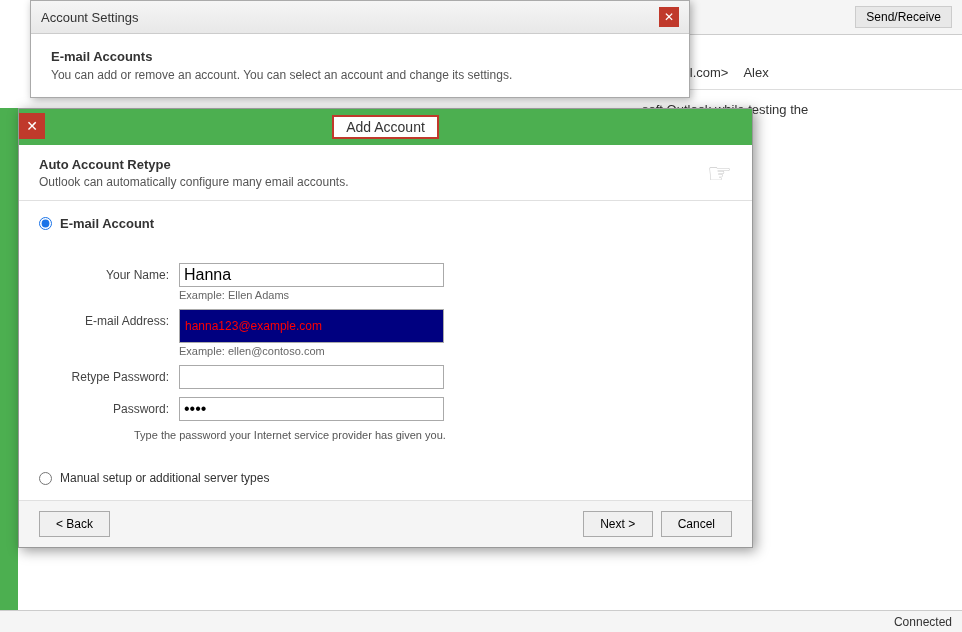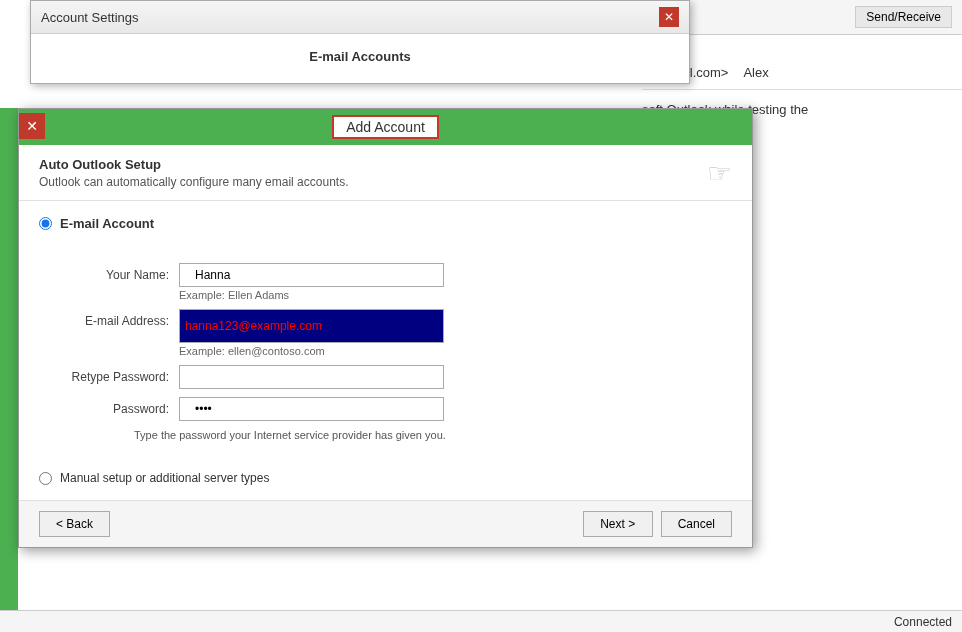--- a/index.html
+++ b/index.html
@@ -113,21 +113,20 @@
 
     .dialog-body {
       padding: 15px 20px;
     }
 
     .dialog-section-title {
       font-weight: bold;
       font-size: 13px;
       color: #333;
       margin-bottom: 4px;
-      text-align: center;
     }
 
     .dialog-section-desc {
       font-size: 12px;
       color: #555;
     }
 
     
     .status-bar {
       position: absolute;
@@ -278,22 +277,22 @@
     }
 
     .form-field-group {
       flex: 1;
     }
 
     .form-input {
       width: 265px;
       height: 24px;
       border: 1px solid #aaa;
-      padding: 2px 15px;
-      font-size: 12px;
+      padding: 2px 4px;
+      font-size: 16px;
       outline: none;
     }
 
     .form-hint {
       font-size: 11px;
       color: #666;
       margin-top: 2px;
       margin-left: 0;
     }
 
@@ -377,37 +376,38 @@
   <span>soft Outlook while testing the</span>
 </div>
 
 <div class="account-settings-dialog">
   <div class="dialog-titlebar">
     <span class="dialog-title">Account Settings</span>
     <button class="dialog-close-btn">✕</button>
   </div>
   <div class="dialog-body">
     <div class="dialog-section-title">E-mail Accounts</div>
+    <div class="dialog-section-desc">You can add or remove an account. You can select an account and change its settings.</div>
   </div>
 </div>
 
 <div class="left-green-bar"></div>
 
 <div class="add-account-dialog">
 
   <div class="add-account-titlebar">
     <div class="add-account-title-center">
       <span class="add-account-title-text">Add Account</span>
     </div>
     <button class="add-account-close-btn">✕</button>
   </div>
 
   <div class="add-account-header">
     <div class="add-account-header-text">
-      <div class="add-account-section-title">Auto Outlook Setup</div>
+      <div class="add-account-section-title">Auto Account Retype</div>
       <div class="add-account-section-desc">Outlook can automatically configure many email accounts.</div>
     </div>
     <div class="add-account-icon">☞</div>
   </div>
 
   <div class="add-account-body">
 
     <div class="radio-option">
       <input type="radio" name="account-type" id="email-account" checked="" style="">
       <label class="radio-label" for="email-account">E-mail Account</label>

